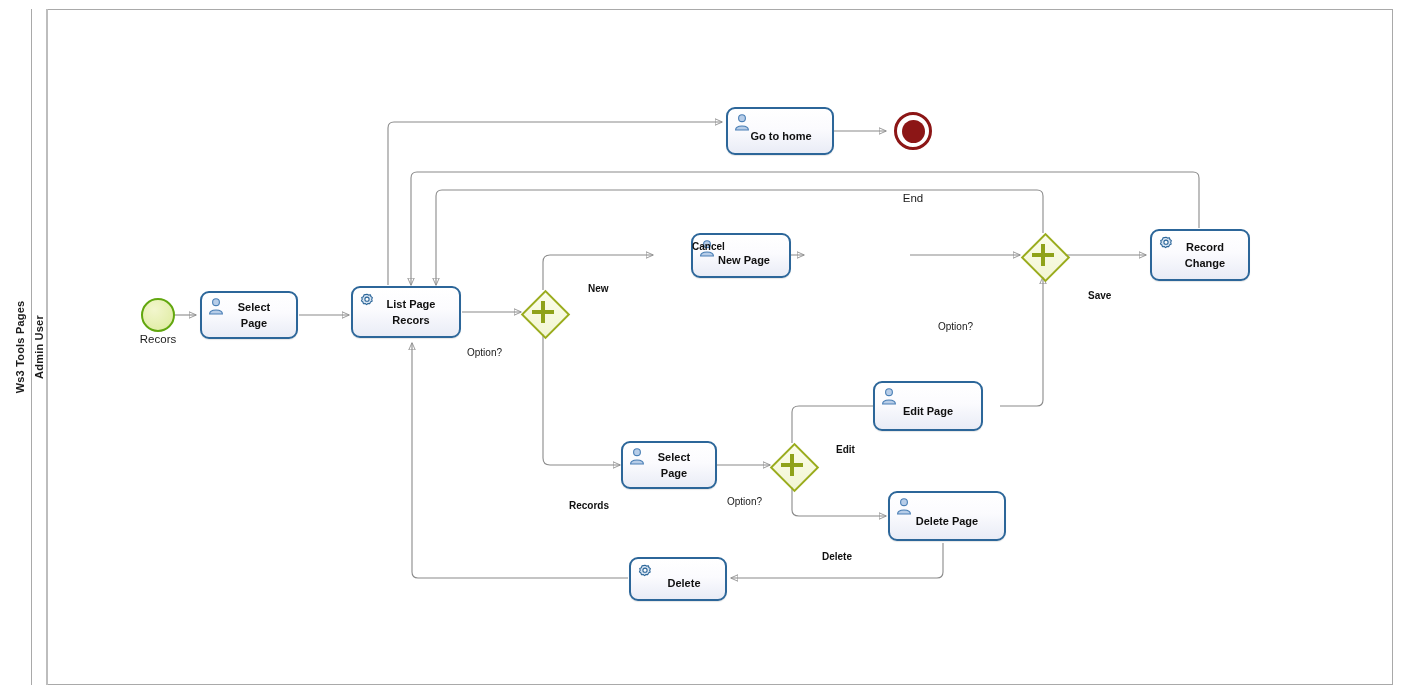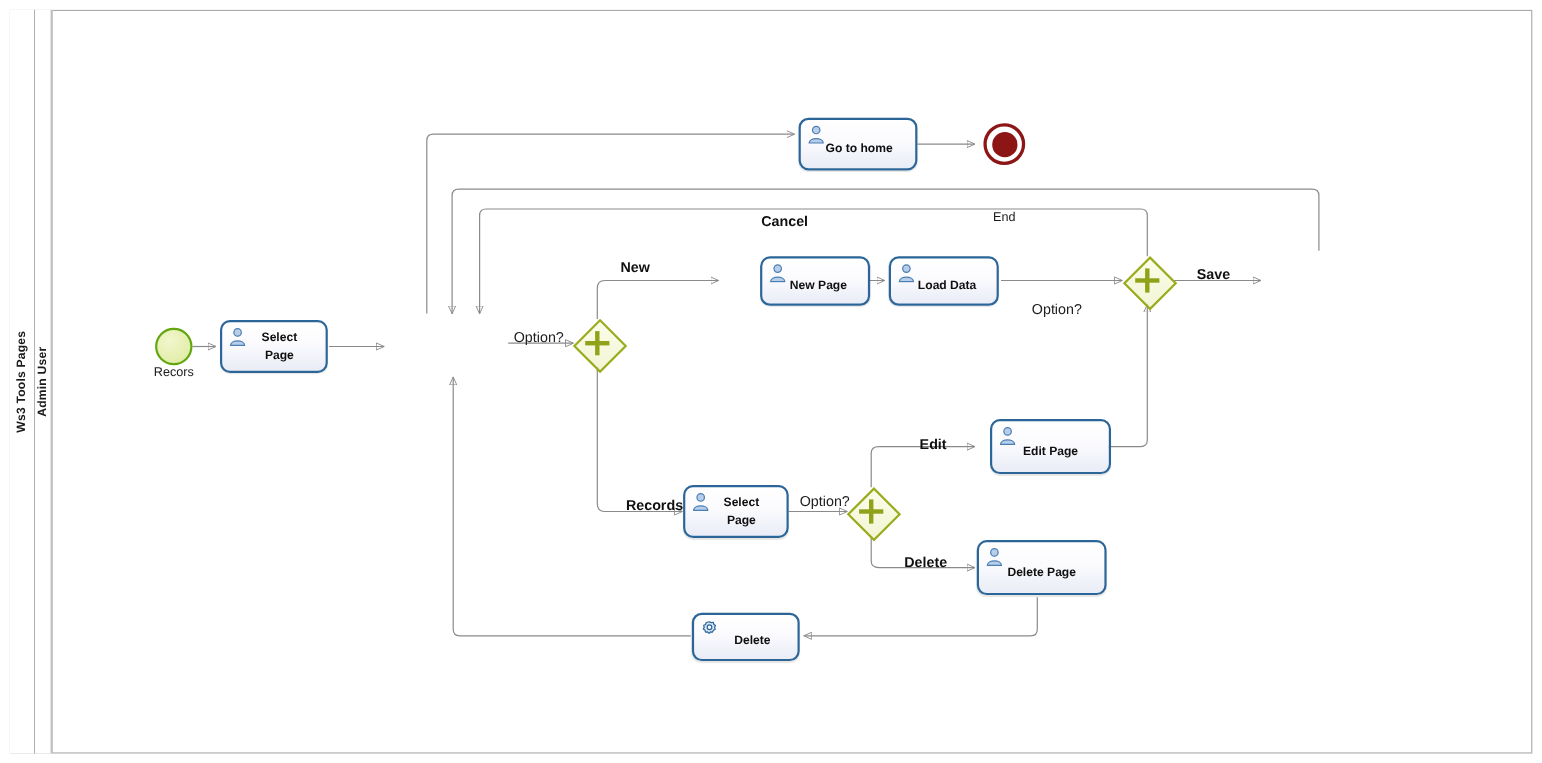--- a/index.html
+++ b/index.html
@@ -52,22 +52,22 @@
   .gw .dia{position:absolute;left:50%;top:50%;width:31px;height:31px;
     margin:-15.5px 0 0 -15.5px;transform:rotate(45deg);
     border:2px solid #9aac1c;
     background:linear-gradient(135deg,#fbfde9 0%,#f2f5d4 100%);}
   .gw .plus-h{position:absolute;left:50%;top:50%;width:22px;height:4.5px;
     margin:-2.25px 0 0 -11px;background:#8fa21a;}
   .gw .plus-v{position:absolute;left:50%;top:50%;width:4.5px;height:22px;
     margin:-11px 0 0 -2.25px;background:#8fa21a;}
 
   
-  .elabel{position:absolute;font-size:13px;font-weight:bold;color:#101010;
-    white-space:nowrap;}
+  .elabel{position:absolute;font-size:10px;font-weight:bold;color:#101010;
+    white-space:nowrap;margin-top:48px;}
   .elabel.light{font-weight:normal;color:#202020;}
 </style>
 </head>
 <body>
 
 <div id="canvas">
 
   <div class="pool-frame"></div>
   <div class="pool-header">
     <span class="vtext">Ws3 Tools Pages</span>
@@ -127,20 +127,32 @@
     <span class="tico">
       <svg viewBox="0 0 18 18" width="18" height="18">
         <circle cx="9" cy="5.2" r="3.4" fill="#b7cde8" stroke="#4a7fb5" stroke-width="1.1"></circle>
         <path d="M2.6,17 C2.6,11.6 15.4,11.6 15.4,17 Z" fill="#b7cde8" stroke="#4a7fb5" stroke-width="1.1"></path>
       </svg>
     </span>
     <span class="tlabel" style="padding-left:14px;">Select
 Page</span>
   </div>
 
+  <div class="node task" style="left:351px;top:286px;width:110px;height:52px;">
+    <span class="tico">
+      <svg viewBox="0 0 18 18" width="18" height="18">
+        <path d="M9 2.2 L10.6 3.1 L12.4 2.7 L12.9 4.5 L14.4 5.6 L13.7 7.3 L14.2 9.1
+                 L12.5 9.9 L11.8 11.6 L10 11.5 L8.6 12.7 L7.2 11.5 L5.4 11.7 L4.9 10
+                 L3.4 8.9 L4.2 7.2 L3.7 5.4 L5.4 4.7 L6 2.9 Z" fill="#d5e3f2" stroke="#2c6699" stroke-width="1.1" stroke-linejoin="round"></path>
+        <circle cx="9" cy="7.2" r="2.1" fill="#ffffff" stroke="#2c6699" stroke-width="1.1"></circle>
+      </svg>
+    </span>
+    <span class="tlabel" style="padding-left:14px;">List Page
+Recors</span>
+  </div>
 
   <div class="node task" style="left:726px;top:107px;width:108px;height:48px;">
     <span class="tico">
       <svg viewBox="0 0 18 18" width="18" height="18">
         <circle cx="9" cy="5.2" r="3.4" fill="#b7cde8" stroke="#4a7fb5" stroke-width="1.1"></circle>
         <path d="M2.6,17 C2.6,11.6 15.4,11.6 15.4,17 Z" fill="#b7cde8" stroke="#4a7fb5" stroke-width="1.1"></path>
       </svg>
     </span>
     <span class="tlabel" style="padding-left:6px;padding-top:9px;">Go to home</span>
   </div>
@@ -160,39 +172,42 @@
   <div class="node task" style="left:656px;top:233px;width:100px;height:45px;margin-left:35px;">
     <span class="tico">
       <svg viewBox="0 0 18 18" width="18" height="18">
         <circle cx="9" cy="5.2" r="3.4" fill="#b7cde8" stroke="#4a7fb5" stroke-width="1.1"></circle>
         <path d="M2.6,17 C2.6,11.6 15.4,11.6 15.4,17 Z" fill="#b7cde8" stroke="#4a7fb5" stroke-width="1.1"></path>
       </svg>
     </span>
     <span class="tlabel" style="padding-left:10px;padding-top:8px;">New Page</span>
   </div>
 
-  <div class="node task" style="left:808px;top:233px;width:100px;height:45px;">
-    <span class="tico">
-      <svg viewBox="0 0 18 18" width="18" height="18">
-        <circle cx="9" cy="5.2" r="3.4" fill="#b7cde8" stroke="#4a7fb5" stroke-width="1.1"></circle>
-        <path d="M2.6,17 C2.6,11.6 15.4,11.6 15.4,17 Z" fill="#b7cde8" stroke="#4a7fb5" stroke-width="1.1"></path>
-      </svg>
-    </span>
-    <span class="tlabel" style="padding-left:10px;padding-top:8px;">Load Data</span>
-  </div>
 
   <div class="node gw" style="left:1021px;top:233px;">
     <span class="dia"></span>
     <span class="plus-h"></span>
     <span class="plus-v"></span>
   </div>
   <div class="elabel light" style="left:938px;top:273px;">Option?</div>
 
-
-  <div class="node task" style="left:900px;top:381px;width:110px;height:50px;">
+  <div class="node task" style="left:1150px;top:229px;width:100px;height:52px;">
+    <span class="tico">
+      <svg viewBox="0 0 18 18" width="18" height="18">
+        <path d="M9 2.2 L10.6 3.1 L12.4 2.7 L12.9 4.5 L14.4 5.6 L13.7 7.3 L14.2 9.1
+                 L12.5 9.9 L11.8 11.6 L10 11.5 L8.6 12.7 L7.2 11.5 L5.4 11.7 L4.9 10
+                 L3.4 8.9 L4.2 7.2 L3.7 5.4 L5.4 4.7 L6 2.9 Z" fill="#d5e3f2" stroke="#2c6699" stroke-width="1.1" stroke-linejoin="round"></path>
+        <circle cx="9" cy="7.2" r="2.1" fill="#ffffff" stroke="#2c6699" stroke-width="1.1"></circle>
+      </svg>
+    </span>
+    <span class="tlabel" style="padding-left:14px;">Record
+Change</span>
+  </div>
+
+  <div class="node task" style="left:873px;top:381px;width:110px;height:50px;">
     <span class="tico">
       <svg viewBox="0 0 18 18" width="18" height="18">
         <circle cx="9" cy="5.2" r="3.4" fill="#b7cde8" stroke="#4a7fb5" stroke-width="1.1"></circle>
         <path d="M2.6,17 C2.6,11.6 15.4,11.6 15.4,17 Z" fill="#b7cde8" stroke="#4a7fb5" stroke-width="1.1"></path>
       </svg>
     </span>
     <span class="tlabel" style="padding-top:10px;">Edit Page</span>
   </div>
 
   <div class="node task" style="left:621px;top:441px;width:96px;height:48px;">
@@ -229,19 +244,19 @@
         <path d="M9 2.2 L10.6 3.1 L12.4 2.7 L12.9 4.5 L14.4 5.6 L13.7 7.3 L14.2 9.1
                  L12.5 9.9 L11.8 11.6 L10 11.5 L8.6 12.7 L7.2 11.5 L5.4 11.7 L4.9 10
                  L3.4 8.9 L4.2 7.2 L3.7 5.4 L5.4 4.7 L6 2.9 Z" fill="#d5e3f2" stroke="#2c6699" stroke-width="1.1" stroke-linejoin="round"></path>
         <circle cx="9" cy="7.2" r="2.1" fill="#ffffff" stroke="#2c6699" stroke-width="1.1"></circle>
       </svg>
     </span>
     <span class="tlabel" style="padding-left:16px;padding-top:7px;">Delete</span>
   </div>
 
   <div class="elabel" style="left:692px;top:193px;">Cancel</div>
-  <div class="elabel" style="left:564px;top:235px;">New</div>
+  <div class="elabel" style="left:588px;top:235px;">New</div>
   <div class="elabel" style="left:1088px;top:242px;">Save</div>
   <div class="elabel" style="left:558px;top:452px;padding-left:11px;">Records</div>
   <div class="elabel" style="left:836px;top:396px;">Edit</div>
   <div class="elabel" style="left:822px;top:503px;">Delete</div>
 
 </div>
 
 </body></html>

